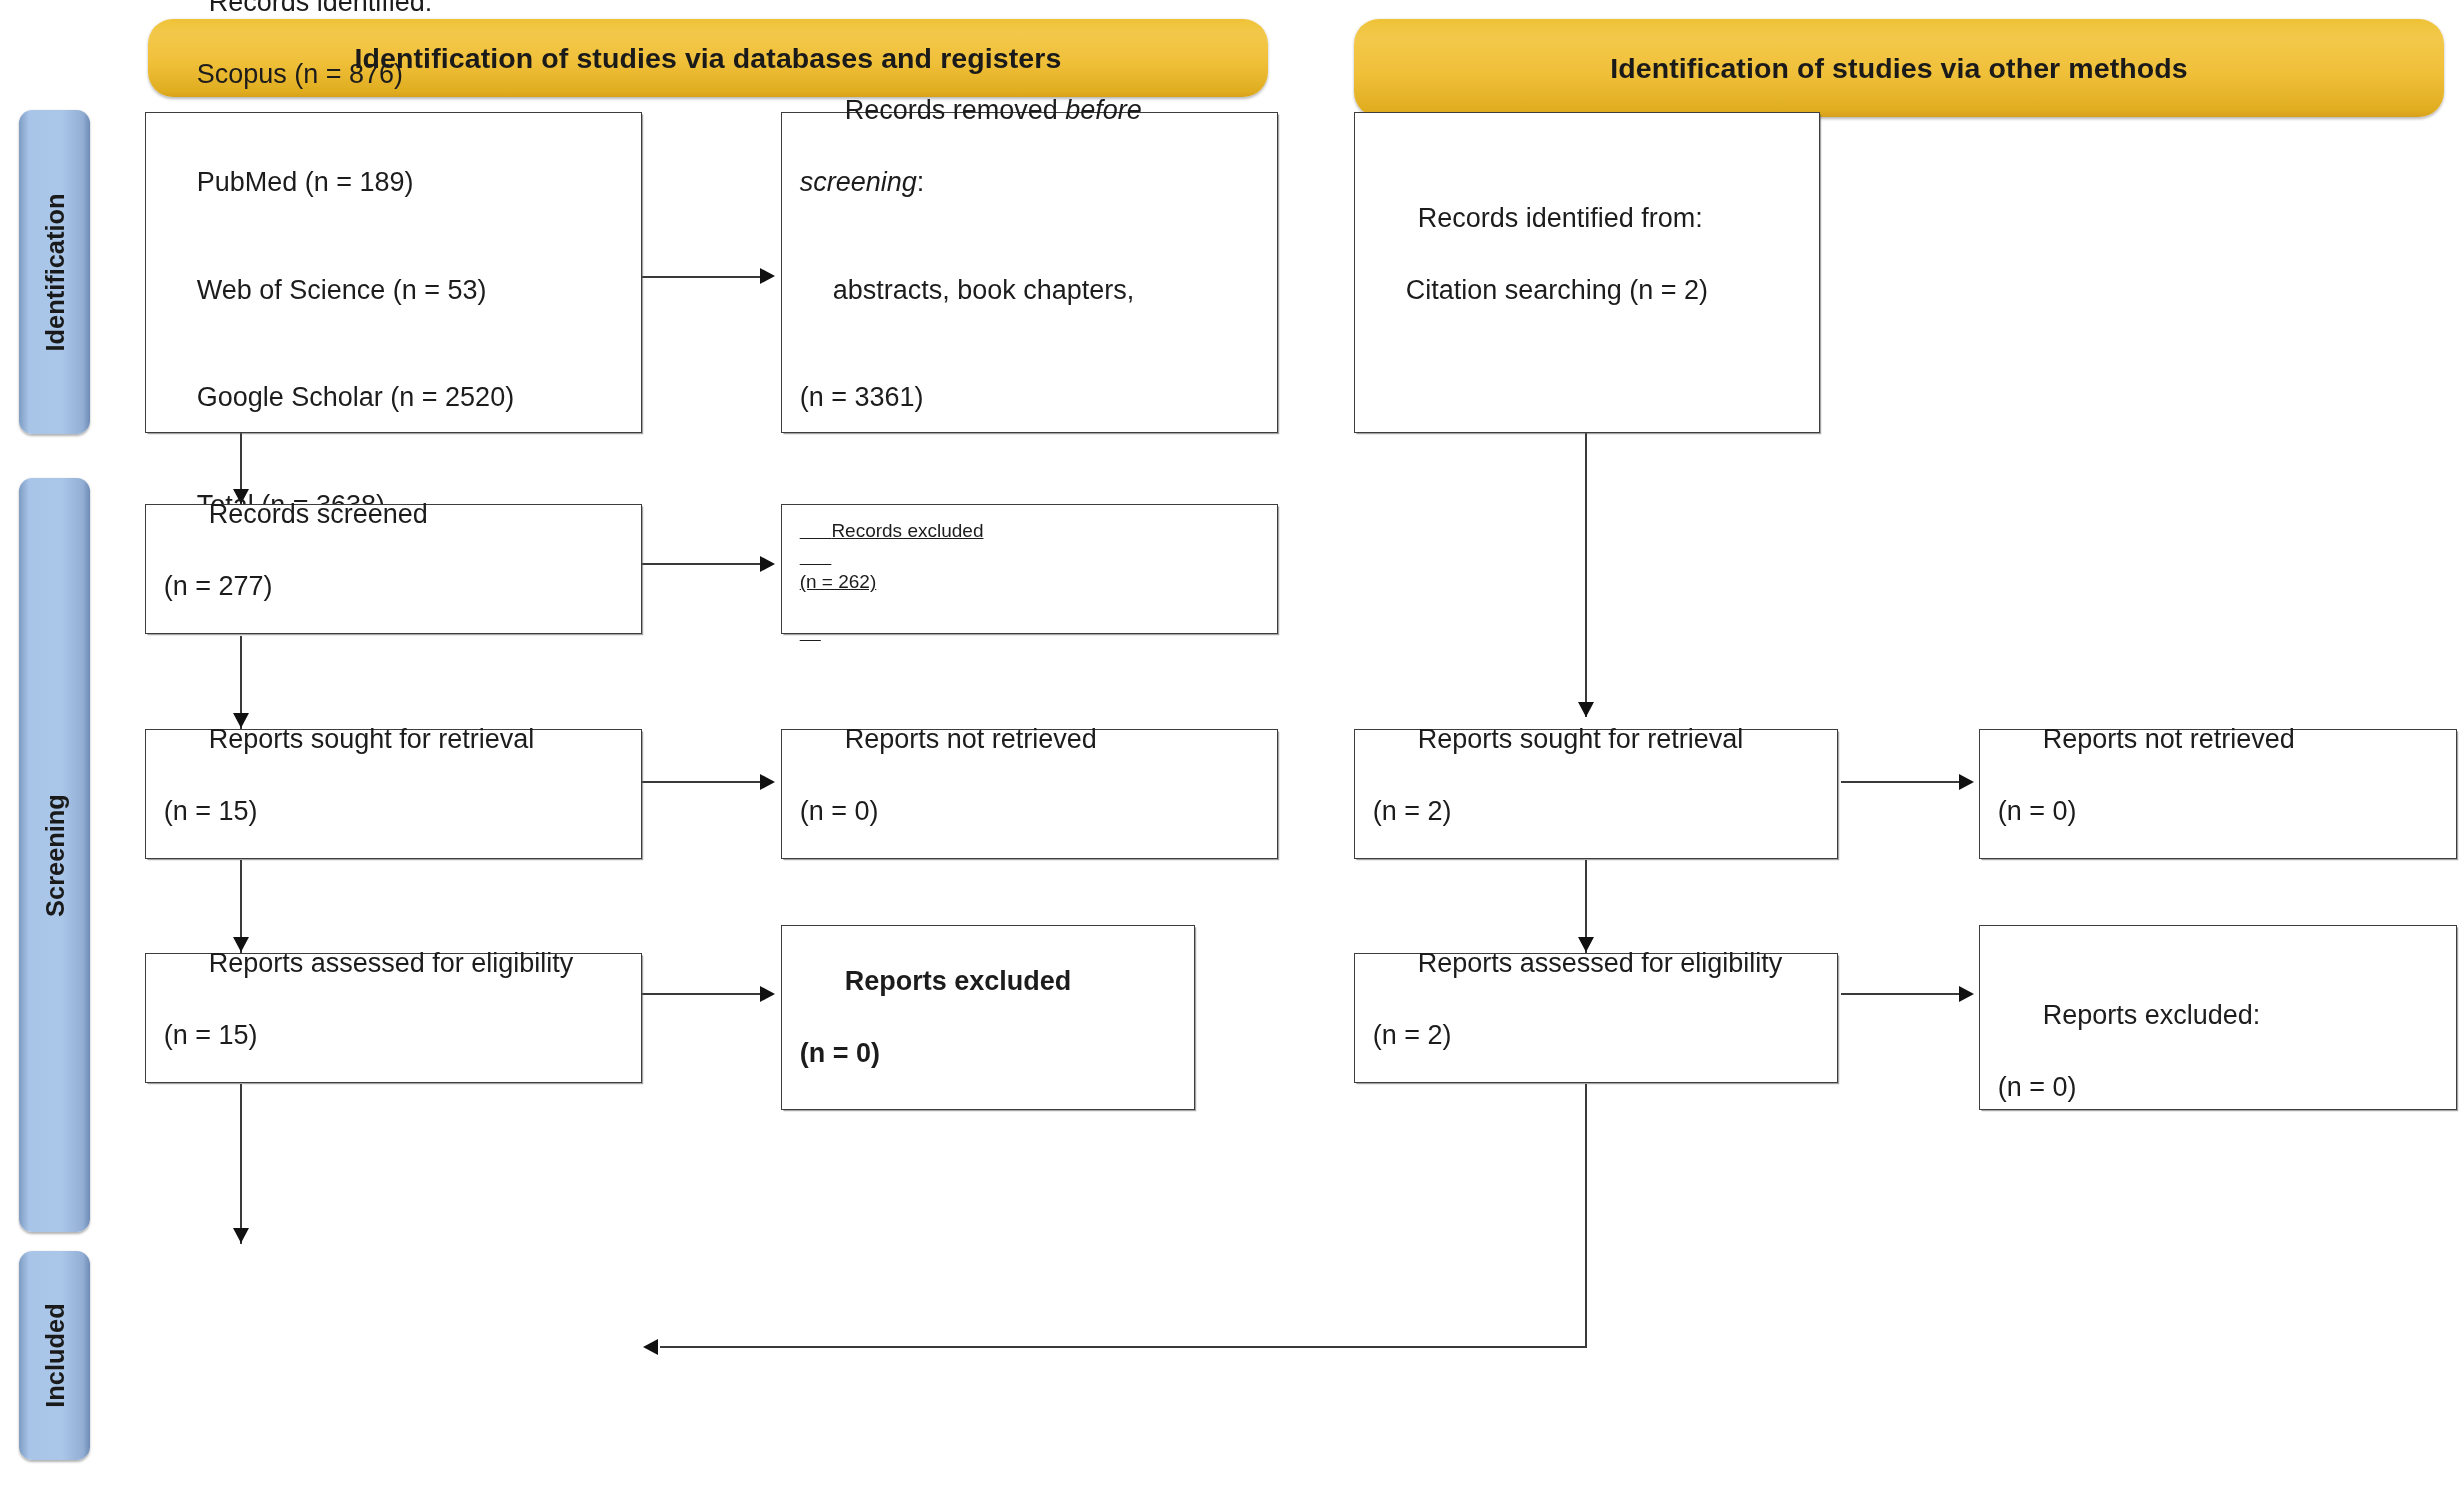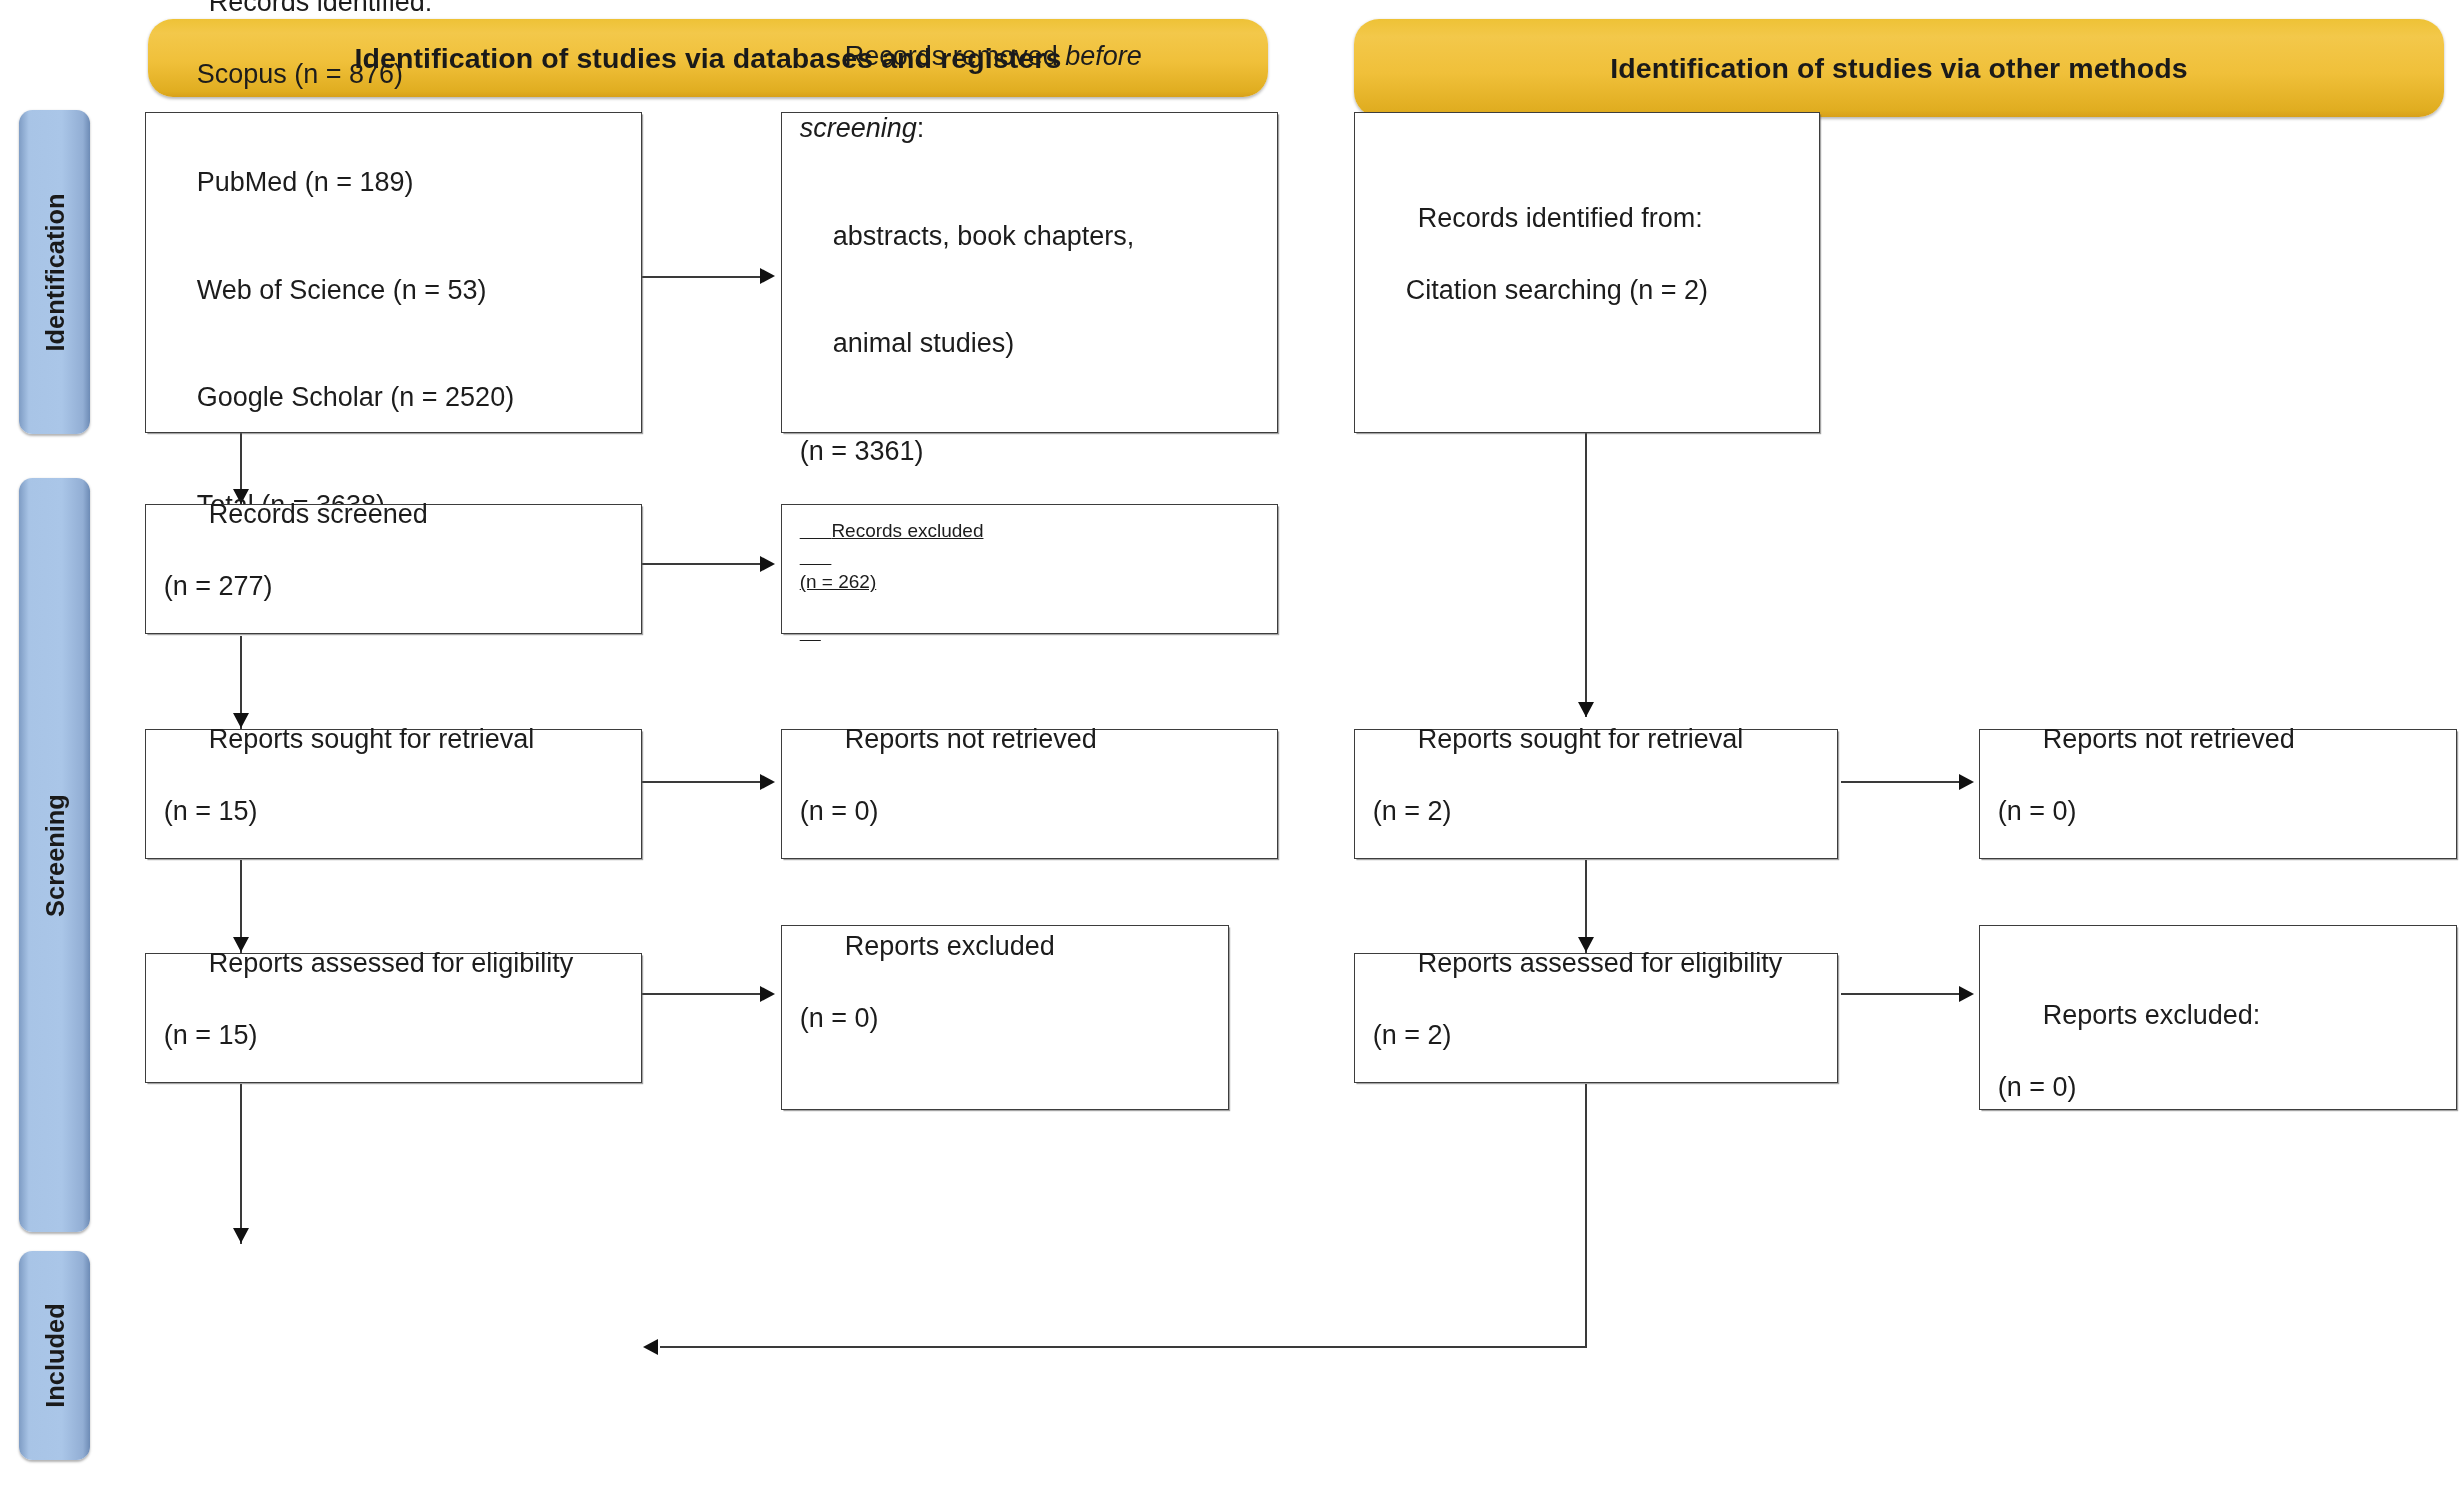--- a/index.html
+++ b/index.html
@@ -172,21 +172,20 @@
       <span class="ind">Google Scholar (n = 2520)</span>
       <span class="ind">Total (n = 3638)</span>
     </div>
   </div>
 
   <div class="box" style="left:781px; top:112px; width:497px; height:321px;">
     <div class="txt" style="font-size:27px;">
       <span><span>Records removed </span><i>before</i></span>
       <span style="display:block;"><i>screening</i><span>:</span></span>
       <span class="ind">abstracts, book chapters,</span>
-      <span class="ind">animal studies)</span>
       <span style="display:block;">(n = 3361)</span>
     </div>
   </div>
 
   <div class="box" style="left:145px; top:504px; width:497px; height:130px;">
     <div class="txt" style="font-size:27px;">
       <span>Records screened</span>
       <span style="display:block;">(n = 277)</span>
     </div>
   </div>
@@ -212,21 +211,21 @@
     </div>
   </div>
 
   <div class="box" style="left:145px; top:953px; width:497px; height:130px;">
     <div class="txt" style="font-size:27px;">
       <span>Reports assessed for eligibility</span>
       <span style="display:block;">(n = 15)</span>
     </div>
   </div>
 
-  <div class="box" style="left:781px; top:925px; width:448px; height:185px; align-items:flex-end;">
+  <div class="box" style="left:781px; top:925px; width:414px; height:185px; align-items:center;font-weight:bold;">
     <div class="txt" style="font-size:27px; padding-top:36px;">
       <span>Reports excluded</span>
       <span style="display:block;">(n = 0)</span>
     </div>
   </div>
 
 
   <div class="box" style="left:1354px; top:112px; width:466px; height:321px;">
     <div class="txt" style="font-size:27px;">
       <span>Records identified from:</span>

